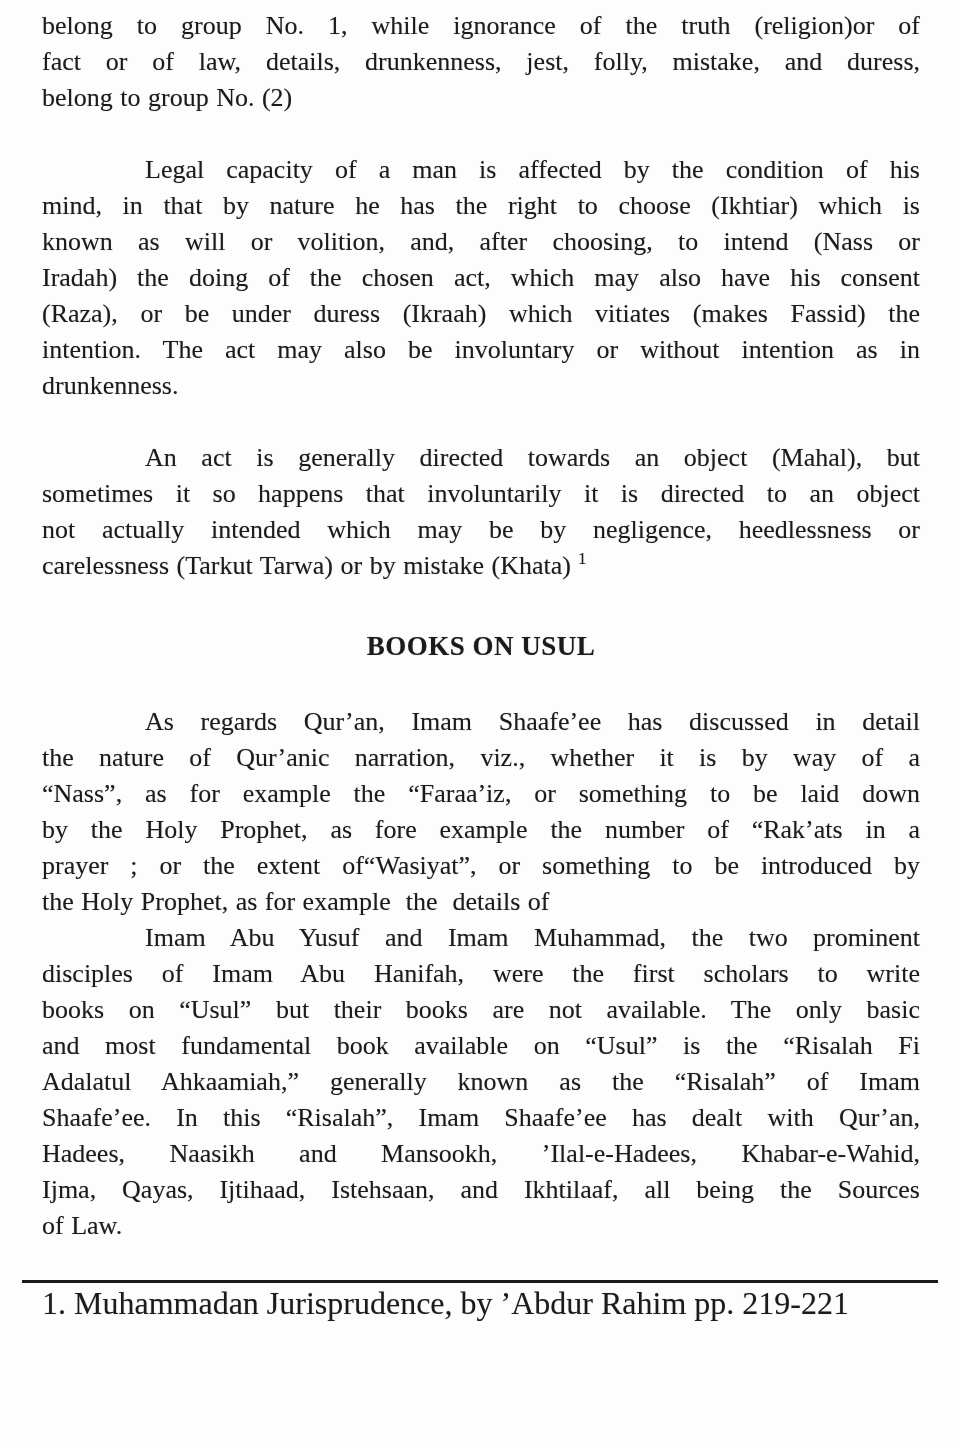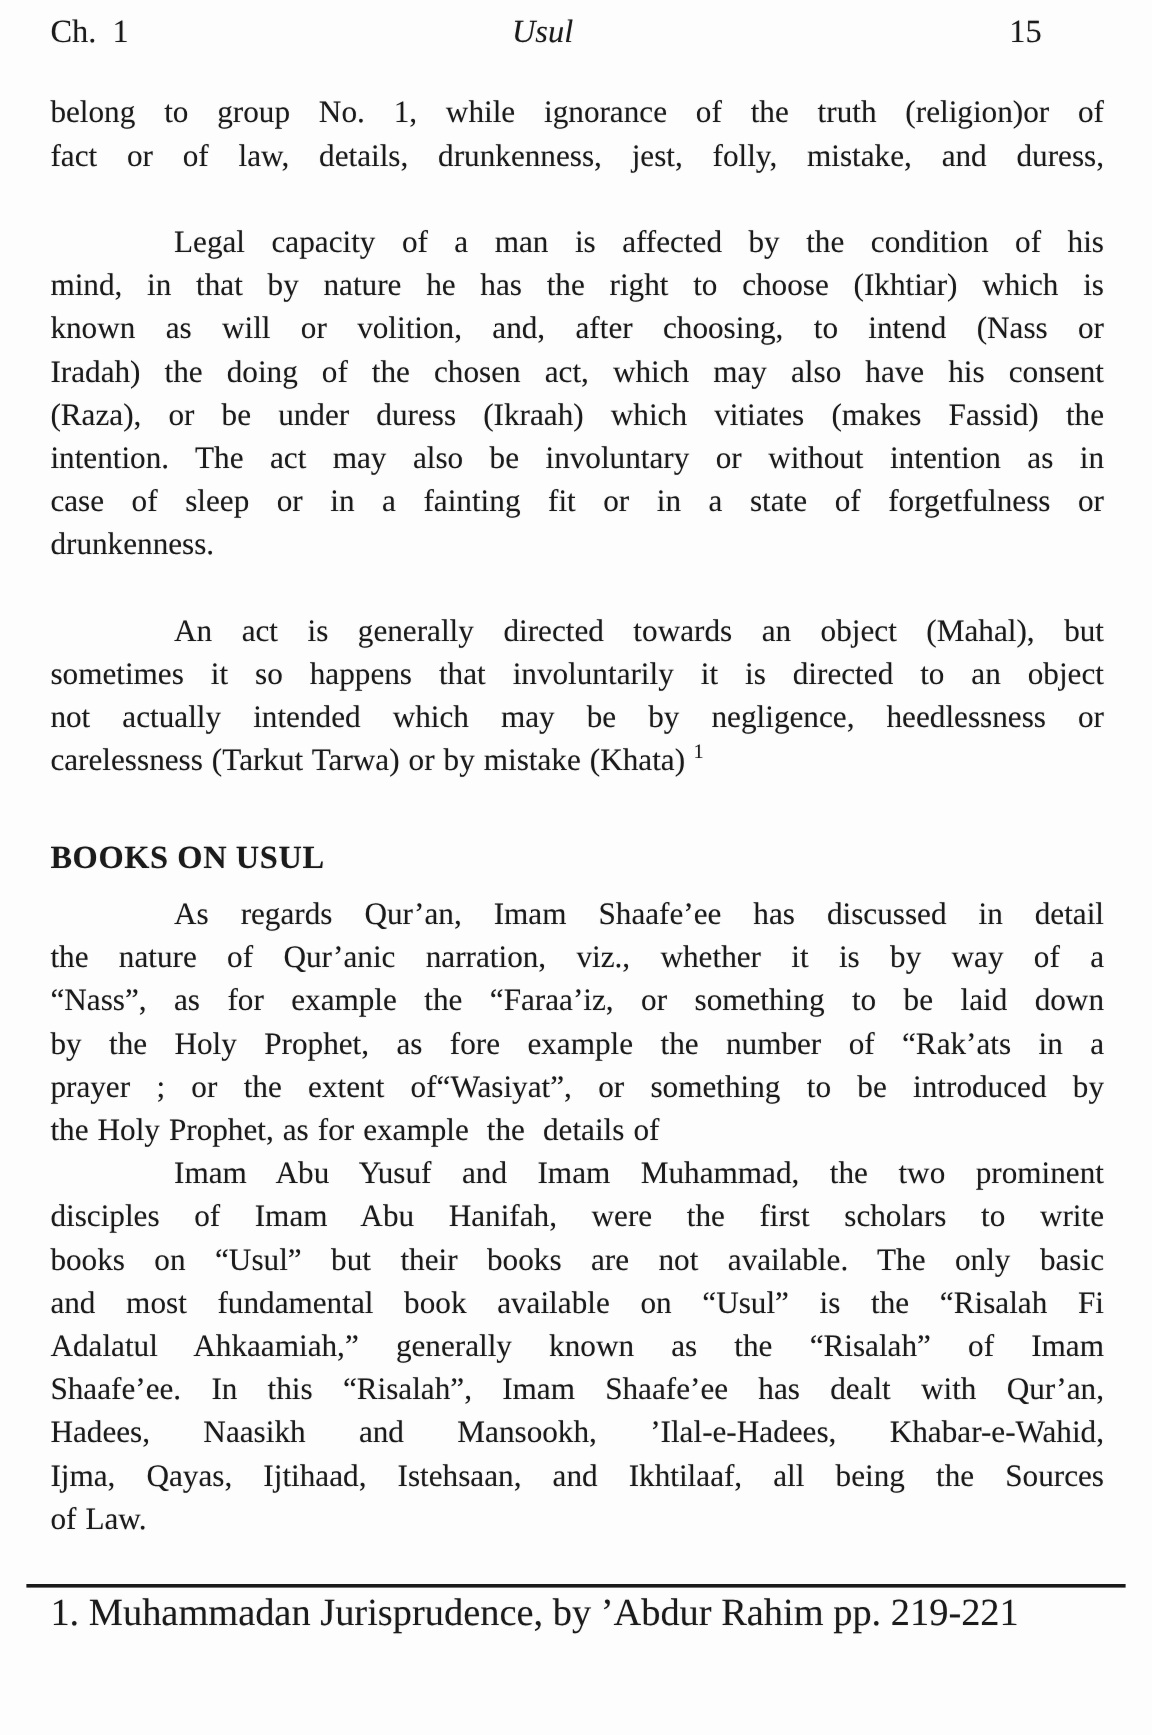--- a/index.html
+++ b/index.html
@@ -43,63 +43,58 @@
   .fnref {
     font-size: 17px;
     vertical-align: super;
     line-height: 0;
     margin-left: 7px;
   }
 
   .heading {
     font-size: 27px;
     font-weight: bold;
-    text-align: left;
+    text-align: center;
     line-height: 36px;
     margin-top: 44px;
-    margin-bottom: 12px;
+    margin-bottom: 40px;
     letter-spacing: 0.5px;
   }
 
   .footnote-area { margin-top: 2px; }
   .rule {
     border-top: 3px solid #1a1a1a;
     margin: 0 -18px 3px -20px;
     height: 0;
   }
   .fn-text {
     font-size: 32px;
     line-height: 34px;
     text-align: left;
   }
 </style>
 </head>
 <body>
 
 <div class="page">
 
-  <header class="hdr">
-    <span class="chap">Ch.&nbsp; 1</span>
-    <span class="title">Usul</span>
-    <span class="pagenum">15</span>
-  </header>
 
   <section class="para">
     <div class="line">belong to group No. 1, while ignorance of the truth (religion)or of</div>
     <div class="line">fact or of law, details, drunkenness, jest, folly, mistake, and duress,</div>
+    <div class="line last">belong to group No. (2)</div>
   </section>
 
   <section class="para">
     <div class="line first">Legal capacity of a man is affected by the condition of his</div>
     <div class="line">mind, in that by nature he has the right to choose (Ikhtiar) which is</div>
     <div class="line">known as will or volition, and, after choosing, to intend (Nass or</div>
     <div class="line">Iradah) the doing of the chosen act, which may also have his consent</div>
     <div class="line">(Raza), or be under duress (Ikraah) which vitiates (makes Fassid) the</div>
     <div class="line">intention. The act may also be involuntary or without intention as in</div>
-    <div class="line">case of sleep or in a fainting fit or in a state of forgetfulness or</div>
     <div class="line last">drunkenness.</div>
   </section>
 
   <section class="para">
     <div class="line first">An act is generally directed towards an object (Mahal), but</div>
     <div class="line">sometimes it so happens that involuntarily it is directed to an object</div>
     <div class="line">not actually intended which may be by negligence, heedlessness or</div>
     <div class="line last"><span>carelessness (Tarkut Tarwa) or by mistake (Khata)</span><sup class="fnref">1</sup></div>
   </section>
 

